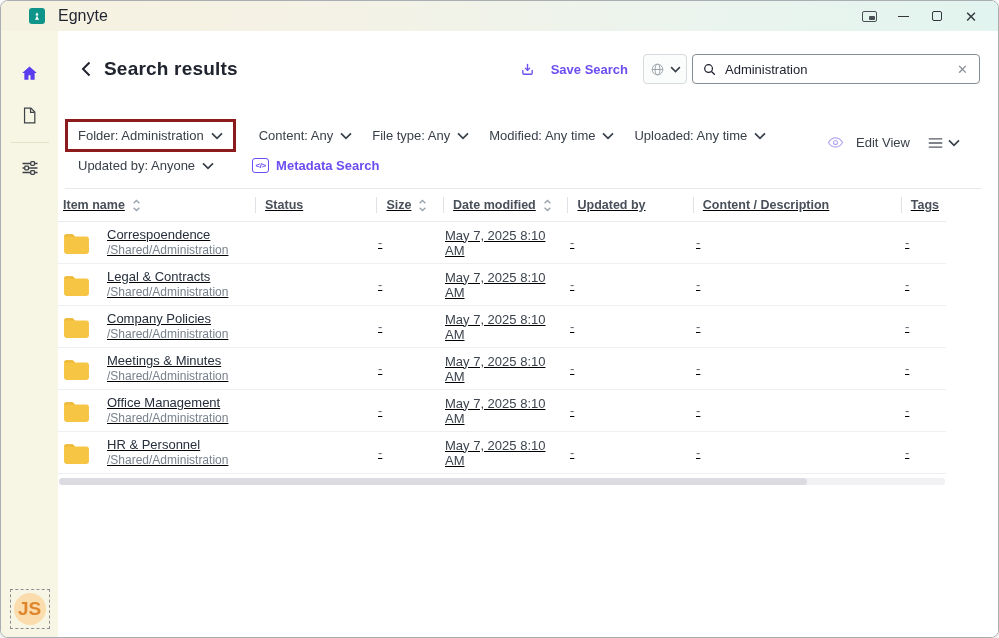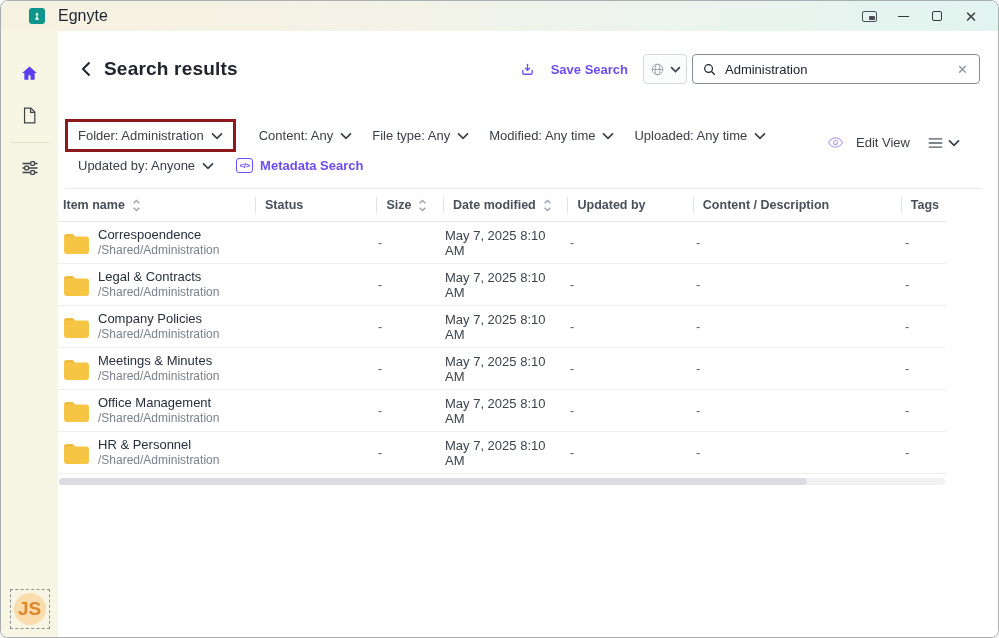--- a/index.html
+++ b/index.html
@@ -59,44 +59,44 @@
   }
   .search-input { border:none; outline:none; flex:1; font-size:13px; color:#202430; margin-left:8px; font-family:"Liberation Sans",sans-serif; background:transparent; }
   .search-clear { color:#8a9097; font-size:13px; cursor:pointer; padding:0 2px; }
   
   .filter-section { position:relative; margin:34px 16px 0 7px; }
   .filter-row1 { display:flex; align-items:center; }
   .chip { display:inline-flex; align-items:center; gap:7px; font-size:13px; color:#3a4049; cursor:pointer; white-space:nowrap; }
   .chip .chev { color:#3a4049; display:flex; }
   .red-box { border:3px solid #8e1b1b; padding:6px 10px; display:inline-flex; margin-right:3px;justify-content:flex-end; }
   .chip-gap { margin-left:20px; }
-  .filter-row2 { display:flex; align-items:center; margin:6px 0 0 13px; }
+  .filter-row2 { display:flex; align-items:center; margin:6px 0 0 13px;gap:16px; }
   .meta-search { display:flex; align-items:center; gap:7px; margin-left:22px; color:#6d4df0; font-size:13px; font-weight:bold; cursor:pointer; }
   .meta-ic { width:17px; height:15px; border:1.4px solid #6d4df0; border-radius:3px; font-size:8px; font-weight:bold;
     color:#6d4df0; display:flex; align-items:center; justify-content:center; letter-spacing:-.5px; }
   .edit-view { position:absolute; right:22px; top:16px; display:flex; align-items:center; gap:12px; }
   .edit-view-lbl { font-size:13px; color:#3a4049; cursor:pointer; }
   .view-btn { display:flex; align-items:center; gap:5px; margin-left:6px; cursor:pointer; }
   .section-divider { border-top:1px solid #e7e9ec; margin-top:15px; }
   
-  .table { width:888px; }
+  .table { width:888px;text-decoration:underline; }
   .thead { display:flex; align-items:center; height:33px; border-bottom:1px solid #e7e9ec; }
   .th { display:flex; align-items:center; font-size:12.5px; font-weight:bold; color:#49505a; height:100%; }
   .th .sep { width:1px; height:16px; background:#dfe3e8; margin-right:9px; }
   .th-label { margin-right:7px; }
   .c-item   { width:190px; padding-left:5px; }
   .c-status { width:122px; padding-left:8px; }
   .c-size   { width:67px;  padding-left:8px; }
   .c-date   { width:125px; padding-left:8px; }
   .c-updated{ width:126px; padding-left:8px; }
   .c-content{ width:209px; padding-left:8px; }
   .c-tags   { flex:1;      padding-left:8px; }
   .trow { display:flex; align-items:center; height:42px; border-bottom:1px solid #edeff2; cursor:pointer; }
   .cell { font-size:13px; color:#5a626c; }
-  .c-item.cell { display:flex; align-items:center; gap:8px; }
+  .c-item.cell { display:flex; align-items:center; gap:17px; }
   .nameblock { display:flex; flex-direction:column; line-height:1.25; }
   .iname { font-size:13px; color:#262f3b; }
   .ipath { font-size:12px; color:#79828d; }
   .cell.c-date { color:#3c434d; }
   .hscroll { height:7px; background:#f1f1f4; border-radius:4px; margin:4px 0 0 1px; width:886px; position:relative; }
   .hscroll-thumb { position:absolute; left:0; top:0; height:7px; width:748px; background:#dbdbe1; border-radius:4px; cursor:pointer; }
   svg { display:block; }
 </style>
 </head>
 <body>

